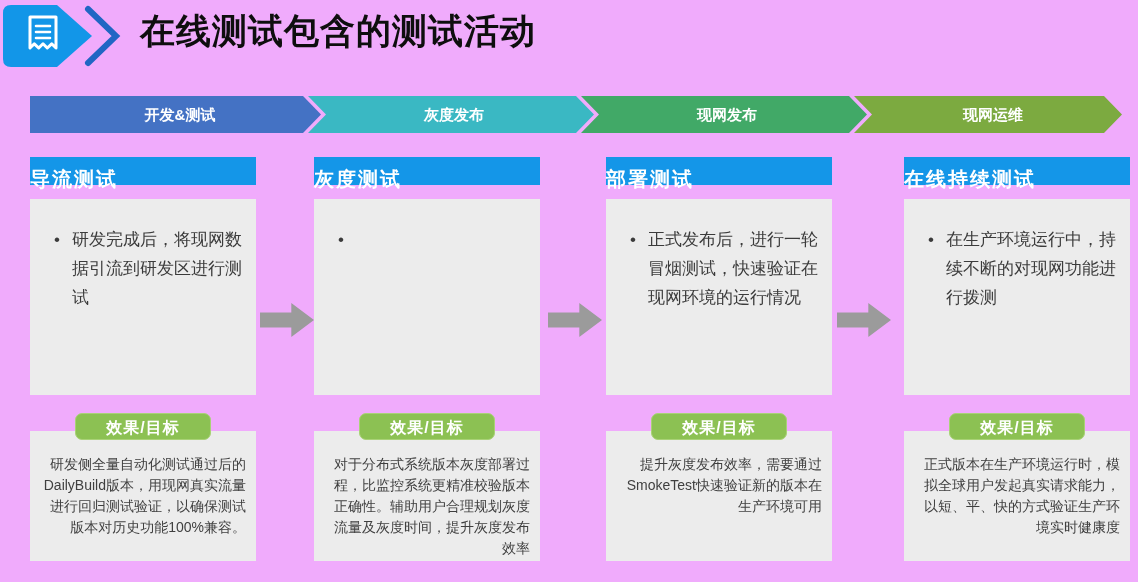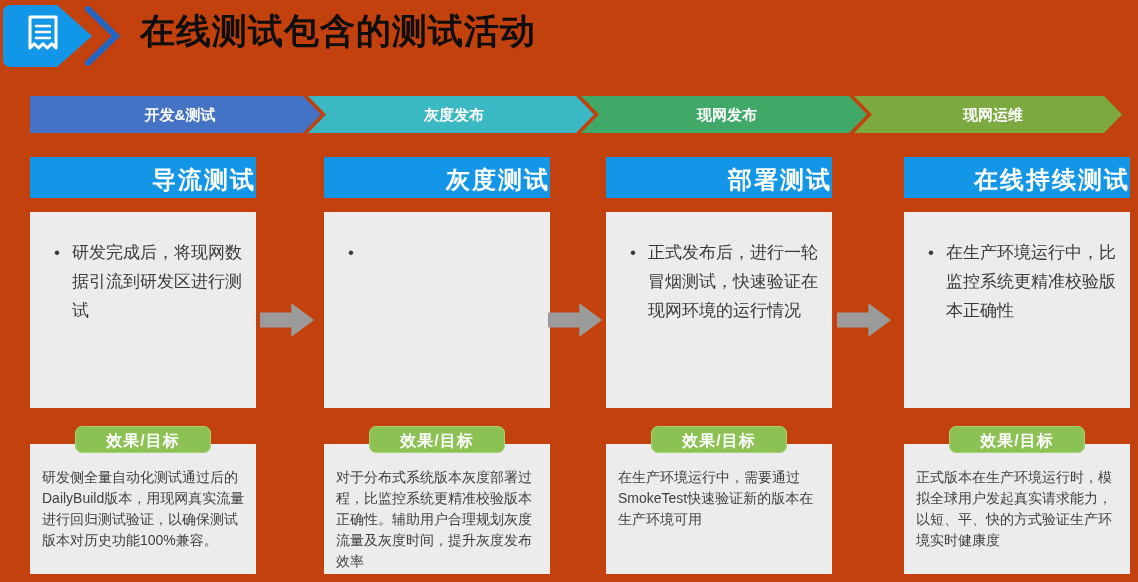--- a/index.html
+++ b/index.html
@@ -1,52 +1,52 @@
 <!DOCTYPE html>
 <html><head>
 <meta charset="utf-8">
 <style>
   html,body{margin:0;padding:0;background:#fff;}
   .canvas{
-    position:relative;width:1138px;height:582px;background:#c2410c;overflow:hidden;
+    position:relative;width:1138px;height:582px;background:#f0abfc;overflow:hidden;
     font-family:"Liberation Sans","DejaVu Sans",sans-serif;
   }
   
   .title-icon-svg{position:absolute;left:0;top:2px;}
   .page-title{
     position:absolute;left:140px;top:8px;font-size:35px;font-weight:800;color:#0e0e0e;
     letter-spacing:1px;white-space:nowrap;
   }
   
   .flow-svg{position:absolute;left:30px;top:96px;}
   .flow-svg text{font-weight:bold;font-size:15px;fill:#ffffff;text-anchor:middle;
     font-family:"Liberation Sans","DejaVu Sans",sans-serif;}
   
   .column{position:absolute;top:157px;width:226px;display:flex;flex-direction:column;}
-  .col-0{left:30px;} .col-1{left:324px;border-radius:19px;} .col-2{left:606px;border-radius:17px;} .col-3{left:897px;padding-left:7px;}
+  .col-0{left:30px;} .col-1{left:314px;border-radius:19px;} .col-2{left:606px;border-radius:17px;} .col-3{left:897px;padding-left:7px;}
   .col-header{
-    height:41px;line-height:45px;background:#1496e8;color:#ffffff;text-align:right;
-    font-size:24px;font-weight:bold;letter-spacing:2px;
+    height:28px;line-height:45px;background:#1496e8;color:#ffffff;text-align:left;
+    font-size:20px;font-weight:bold;letter-spacing:2px;
   }
   .col-body{
     margin-top:14px;height:196px;background:#ececec;position:relative;
     padding:26px 14px 0 42px;box-sizing:border-box;
     font-size:17px;line-height:29px;color:#3b3b3b;
   }
   .col-body .bullet{position:absolute;left:24px;top:26px;font-size:17px;color:#3b3b3b;}
   .col-body p{margin:0;}
   .goal-badge{
     align-self:center;margin-top:18px;margin-bottom:-9px;z-index:2;
     width:136px;height:27px;line-height:27px;border-radius:7px;box-sizing:border-box;
     background:#8cc153;border:1px solid #a9d277;color:#ffffff;text-align:center;
     font-size:16px;font-weight:bold;letter-spacing:1px;
   }
   .col-footer{
     height:130px;background:#ececec;box-sizing:border-box;
-    padding:23px 10px 0 12px;font-size:14px;line-height:21px;color:#3f3f3f;
+    padding:23px 10px 0 12px;font-size:14px;line-height:21px;color:#3f3f3f;text-align:right;
   }
   
   .flow-arrow{
     position:absolute;top:303px;width:54px;height:34px;background:#9b9b9b;
     clip-path:polygon(0 28%,58% 28%,58% 0,100% 50%,58% 100%,58% 72%,0 72%);
   }
   .arrow-0{left:260px;} .arrow-1{left:548px;} .arrow-2{left:837px;}
 </style>
 </head>
 <body>
@@ -93,28 +93,28 @@
     <div class="col-footer">对于分布式系统版本灰度部署过程，比监控系统更精准校验版本正确性。辅助用户合理规划灰度流量及灰度时间，提升灰度发布效率</div>
   </section>
 
   <section class="column col-2">
     <div class="col-header">部署测试</div>
     <div class="col-body">
       <span class="bullet">•</span>
       <p>正式发布后，进行一轮冒烟测试，快速验证在现网环境的运行情况</p>
     </div>
     <div class="goal-badge">效果/目标</div>
-    <div class="col-footer">在生产环境运行中，需要通过SmokeTest快速验证新的版本在生产环境可用</div>
+    <div class="col-footer">提升灰度发布效率，需要通过SmokeTest快速验证新的版本在生产环境可用</div>
   </section>
 
   <section class="column col-3">
     <div class="col-header">在线持续测试</div>
     <div class="col-body">
       <span class="bullet">•</span>
-      <p>在生产环境运行中，比监控系统更精准校验版本正确性</p>
+      <p>在生产环境运行中，持续不断的对现网功能进行拨测</p>
     </div>
     <div class="goal-badge">效果/目标</div>
     <div class="col-footer">正式版本在生产环境运行时，模拟全球用户发起真实请求能力，以短、平、快的方式验证生产环境实时健康度</div>
   </section>
 
   <div class="flow-arrow arrow-0"></div>
   <div class="flow-arrow arrow-1"></div>
   <div class="flow-arrow arrow-2"></div>
 
 </div>

